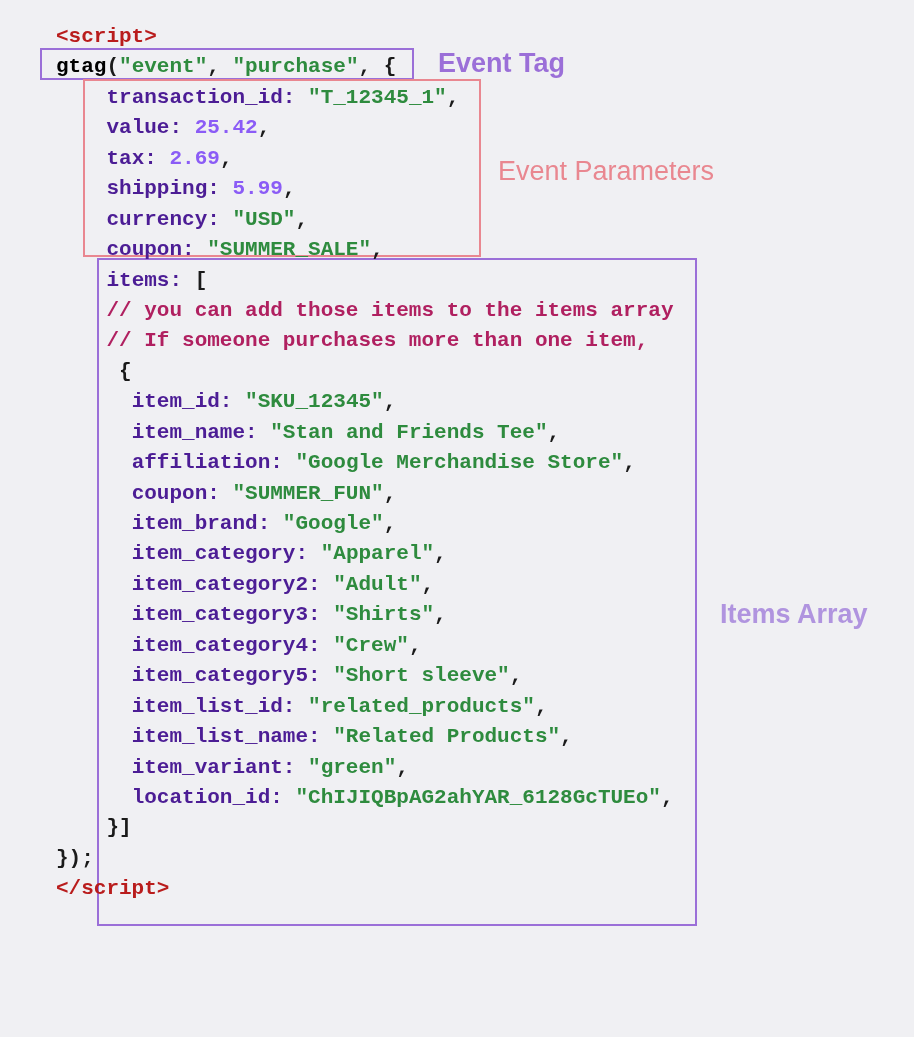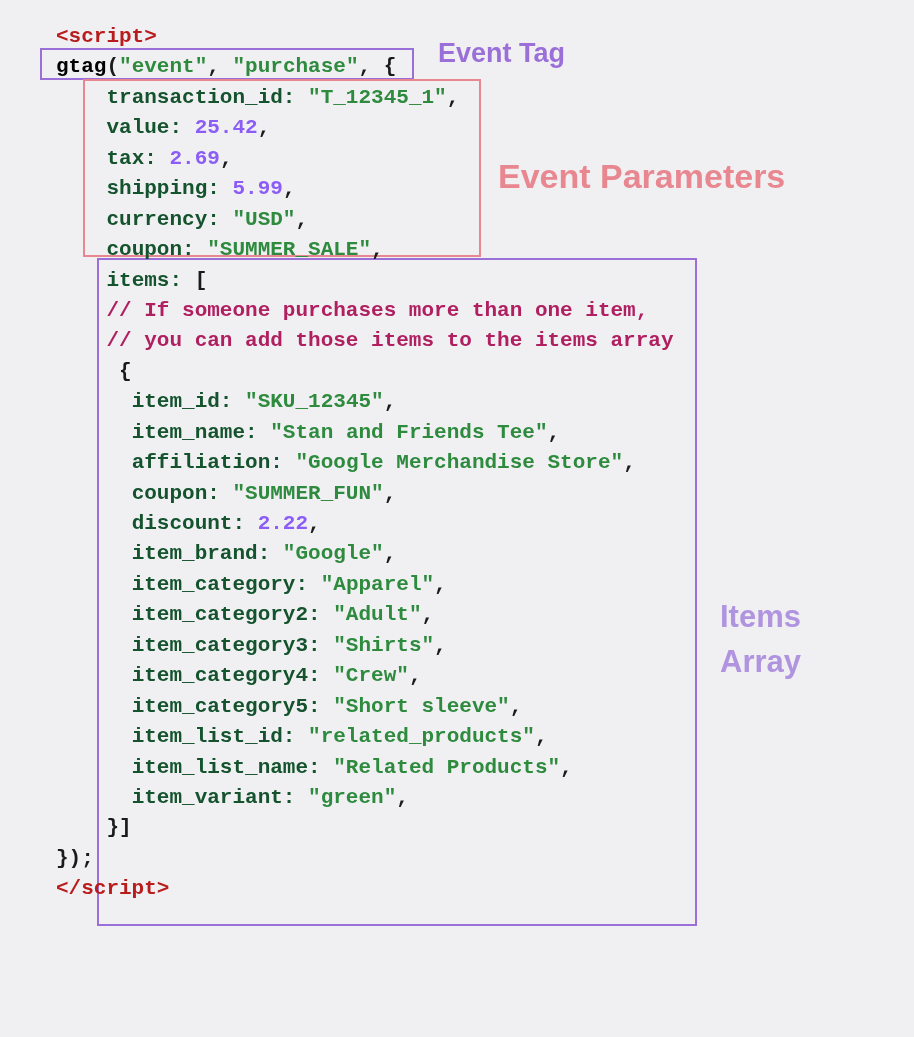--- a/index.html
+++ b/index.html
@@ -26,21 +26,21 @@
       white-space: pre;
       position: relative;
       z-index: 2;
     }
     .script-tag { color: #b91c1c; }
     .keyword { color: #000000; }
     .string { color: #2e8b3e; }
     .number { color: #8b5cf6; }
     .comment { color: #b02060; }
     .punct { color: #1a1a1a; }
-    .property { color: #14532d; }
+    .property { color: #4c1d95; }
     
     .box-event-tag {
       position: absolute;
       border: 2px solid #9b6fd8;
       z-index: 1;
       pointer-events: none;
     }
     .box-event-params {
       position: absolute;
       border: 2px solid #e98790;
@@ -57,66 +57,66 @@
       position: absolute;
       color: #9b6fd8;
       font-family: -apple-system, BlinkMacSystemFont, 'Segoe UI', sans-serif;
       font-size: 27px;
       font-weight: 700;
     }
     .label-event-params {
       position: absolute;
       color: #e98790;
       font-family: -apple-system, BlinkMacSystemFont, 'Segoe UI', sans-serif;
-      font-size: 34px;
-      font-weight: 700;
+      font-size: 27px;
+      font-weight: 400;
     }
     .label-items-array {
       position: absolute;
       color: #b094df;
       font-family: -apple-system, BlinkMacSystemFont, 'Segoe UI', sans-serif;
-      font-size: 31px;
+      font-size: 27px;
       font-weight: 700;
     }
   </style>
 </head>
 <body>
 
 <div class="code-container">
 
   <div class="box-event-tag" style="left:-16px; top:26px; width:374px; height:32px;"></div>
   <div class="box-event-params" style="left:27px; top:57px; width:398px; height:178px;"></div>
   <div class="box-items-array" style="left:41px; top:236px; width:600px; height:668px;"></div>
 
-  <div class="label-event-tag" style="left:382px; top:12px;">Event Tag</div>
+  <div class="label-event-tag" style="left:382px; top:22px;">Event Tag</div>
   <div class="label-event-params" style="left:442px; top:130px;">Event Parameters</div>
   <div class="label-items-array" style="left:664px; top:573px;">Items Array</div>
 
   <div class="line"><span class="script-tag">&lt;script&gt;</span></div>
   <div class="line"><span class="keyword">gtag</span><span class="punct">(</span><span class="string">"event"</span><span class="punct">, </span><span class="string">"purchase"</span><span class="punct">, </span><span class="punct">{</span></div>
   <div class="line">    <span class="property">transaction_id:</span> <span class="string">"T_12345_1"</span><span class="punct">,</span></div>
   <div class="line">    <span class="property">value:</span> <span class="number">25.42</span><span class="punct">,</span></div>
   <div class="line">    <span class="property">tax:</span> <span class="number">2.69</span><span class="punct">,</span></div>
   <div class="line">    <span class="property">shipping:</span> <span class="number">5.99</span><span class="punct">,</span></div>
   <div class="line">    <span class="property">currency:</span> <span class="string">"USD"</span><span class="punct">,</span></div>
   <div class="line">    <span class="property">coupon:</span> <span class="string">"SUMMER_SALE"</span><span class="punct">,</span></div>
   <div class="line">    <span class="property">items:</span> <span class="punct">[</span></div>
+  <div class="line">    <span class="comment">// you can add those items to the items array</span></div>
   <div class="line">    <span class="comment">// If someone purchases more than one item,</span></div>
-  <div class="line">    <span class="comment">// you can add those items to the items array</span></div>
   <div class="line">     <span class="punct">{</span></div>
   <div class="line">      <span class="property">item_id:</span> <span class="string">"SKU_12345"</span><span class="punct">,</span></div>
   <div class="line">      <span class="property">item_name:</span> <span class="string">"Stan and Friends Tee"</span><span class="punct">,</span></div>
   <div class="line">      <span class="property">affiliation:</span> <span class="string">"Google Merchandise Store"</span><span class="punct">,</span></div>
   <div class="line">      <span class="property">coupon:</span> <span class="string">"SUMMER_FUN"</span><span class="punct">,</span></div>
-  <div class="line">      <span class="property">discount:</span> <span class="number">2.22</span><span class="punct">,</span></div>
   <div class="line">      <span class="property">item_brand:</span> <span class="string">"Google"</span><span class="punct">,</span></div>
   <div class="line">      <span class="property">item_category:</span> <span class="string">"Apparel"</span><span class="punct">,</span></div>
   <div class="line">      <span class="property">item_category2:</span> <span class="string">"Adult"</span><span class="punct">,</span></div>
   <div class="line">      <span class="property">item_category3:</span> <span class="string">"Shirts"</span><span class="punct">,</span></div>
   <div class="line">      <span class="property">item_category4:</span> <span class="string">"Crew"</span><span class="punct">,</span></div>
   <div class="line">      <span class="property">item_category5:</span> <span class="string">"Short sleeve"</span><span class="punct">,</span></div>
   <div class="line">      <span class="property">item_list_id:</span> <span class="string">"related_products"</span><span class="punct">,</span></div>
   <div class="line">      <span class="property">item_list_name:</span> <span class="string">"Related Products"</span><span class="punct">,</span></div>
   <div class="line">      <span class="property">item_variant:</span> <span class="string">"green"</span><span class="punct">,</span></div>
+  <div class="line">      <span class="property">location_id:</span> <span class="string">"ChIJIQBpAG2ahYAR_6128GcTUEo"</span><span class="punct">,</span></div>
   <div class="line">    <span class="punct">}]</span></div>
   <div class="line"><span class="punct">});</span></div>
   <div class="line"><span class="script-tag">&lt;/script&gt;</span></div>
 </div>
 
 </body></html>

